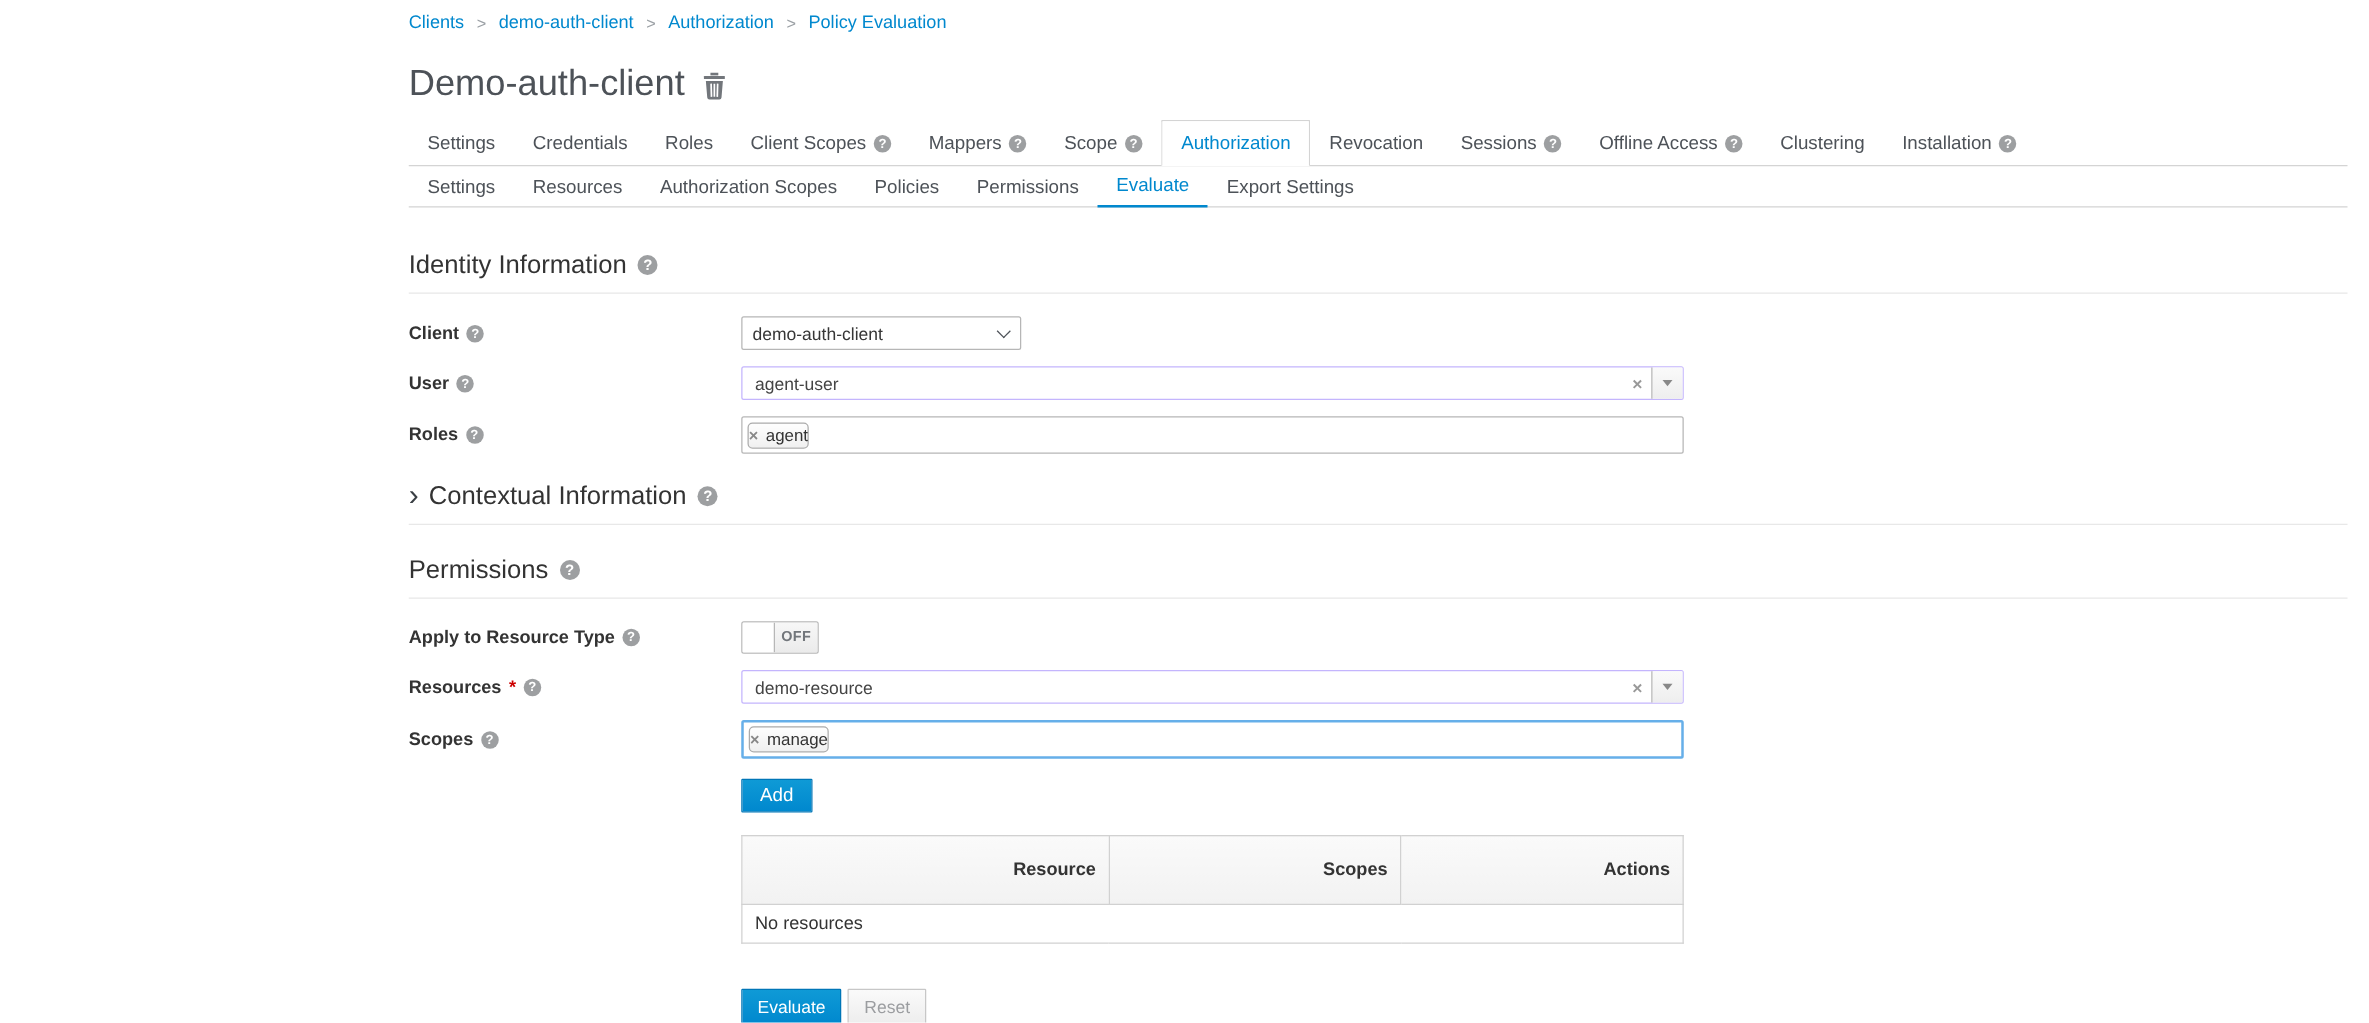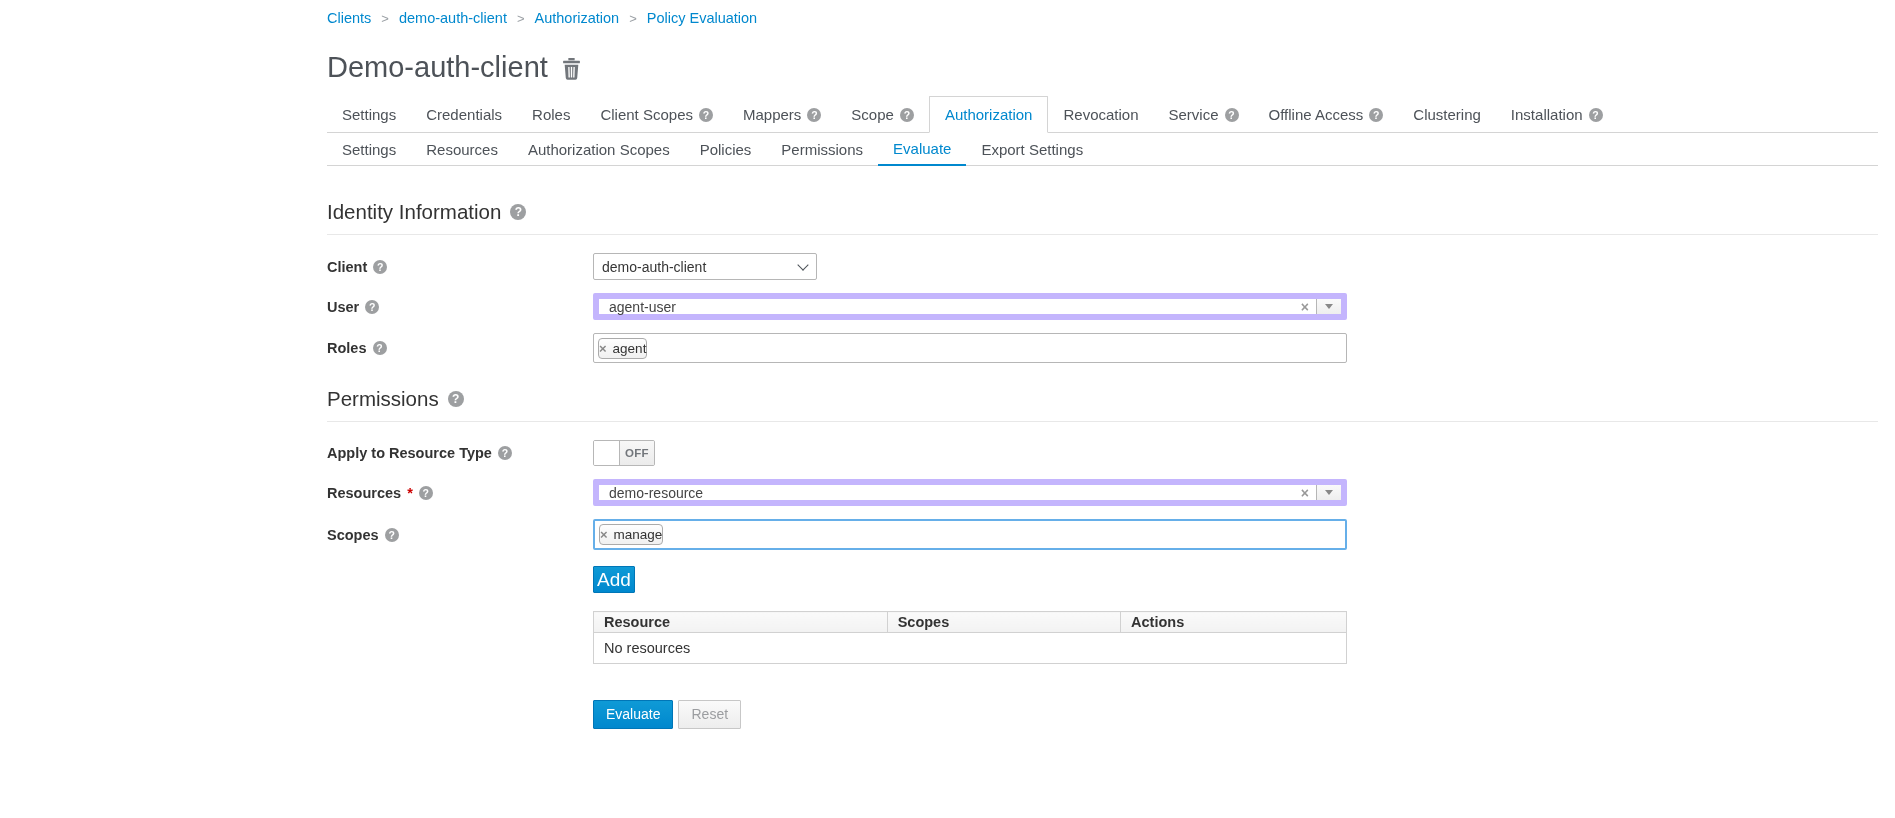--- a/index.html
+++ b/index.html
@@ -60,21 +60,21 @@
   
   .select-wrap{position:relative;width:224px;}
   .select-wrap select{width:100%;height:27px;font-size:14px;color:#363636;
         font-family:"Liberation Sans",sans-serif;
         border:1px solid #b6b6b6;border-radius:2px;background:#fff;
         -webkit-appearance:none;appearance:none;padding:0 26px 0 8px;}
   .select-caret{position:absolute;right:10px;top:8px;width:7px;height:7px;pointer-events:none;
         border-right:1.8px solid #4d5258;border-bottom:1.8px solid #4d5258;transform:rotate(45deg);}
 
   
-  .combobox{width:754px;height:27px;box-sizing:border-box;border:6px solid #c4b5fd;border-radius:2px;
+  .combobox{width:754px;height:27px;box-sizing:border-box;border:1px solid #c4b5fd;border-radius:2px;
         background:#fff;display:flex;align-items:center;cursor:pointer;}
   .combo-value{flex:1;padding-left:10px;font-size:14px;color:#444;}
   .combo-clear{color:#999;font-weight:700;font-size:14px;margin-right:7px;cursor:pointer;}
   .combo-clear::after{content:"\00D7";}
   .combo-toggle{width:24px;align-self:stretch;border-left:1px solid #b6b6b6;flex:none;
         background:linear-gradient(to bottom,#fafafa,#eeeeee);
         display:flex;align-items:center;justify-content:center;}
   .tri{width:0;height:0;border-left:4px solid transparent;border-right:4px solid transparent;
         border-top:5px solid #888;}
 
@@ -97,27 +97,27 @@
         font-size:11.5px;font-weight:700;color:#72767b;letter-spacing:.3px;}
 
   
   .btn{font-family:"Liberation Sans",sans-serif;font-size:14px;border-radius:1px;cursor:pointer;
         padding:5px 12px;line-height:17px;}
   .btn.primary{color:#fff;background:linear-gradient(to bottom,#0f9ad6 0,#0088ce 100%);
         border:1px solid #0076b7;}
   .btn.default{color:#9b9da0;background:linear-gradient(to bottom,#fafafa 0,#ededed 100%);
         border:1px solid #c7c7c7;}
   .add-row{margin:16px 0 0 266px;}
-  .btn.btn-sm{padding:4px 3px;font-size:19px;}
+  .btn.btn-sm{padding:4px 14px;font-size:15px;}
 
   
   .eval-table{margin:18px 0 0 266px;width:754px;border-collapse:collapse;
         border:1px solid #d1d1d1;font-size:14.5px;}
-  .eval-table th{background:linear-gradient(to bottom,#fafafa,#f2f2f2);text-align:left;
-        font-weight:600;color:#333;padding:2px 10px;border:1px solid #d1d1d1;}
+  .eval-table th{background:linear-gradient(to bottom,#fafafa,#f2f2f2);text-align:right;
+        font-weight:600;color:#333;padding:19px 10px;border:1px solid #d1d1d1;}
   .eval-table td{padding:7px 10px;border:1px solid #d1d1d1;color:#333;}
 
   .actions-row{margin:36px 0 0 266px;display:flex;gap:5px;}
 </style>
 </head>
 <body>
 
 <div class="page">
   <div class="content">
 
@@ -167,21 +167,21 @@
           <span>Scope</span>
           <span class="qicon"></span>
         </li>
       <li class="active">
           <span>Authorization</span>
         </li>
       <li>
           <span>Revocation</span>
         </li>
       <li>
-          <span>Service</span>
+          <span>Sessions</span>
           <span class="qicon"></span>
         </li>
       <li>
           <span>Offline Access</span>
           <span class="qicon"></span>
         </li>
       <li>
           <span>Clustering</span>
         </li>
       <li>
@@ -238,20 +238,25 @@
         <span class="qicon"></span>
       </label>
       <div class="tagfield">
         <span class="tag">
           <span class="tag-x"></span>
           <span>agent</span>
         </span>
       </div>
     </div>
 
+    <h2 class="section-heading heading-contextual">
+      <span class="chev"></span>
+      <span>Contextual Information</span>
+      <span class="qicon lg"></span>
+    </h2>
 
     <h2 class="section-heading heading-permissions">
       <span>Permissions</span>
       <span class="qicon lg"></span>
     </h2>
 
     <div class="form-row first-row">
       <label class="form-label">
         <span>Apply to Resource Type</span>
         <span class="qicon"></span>

